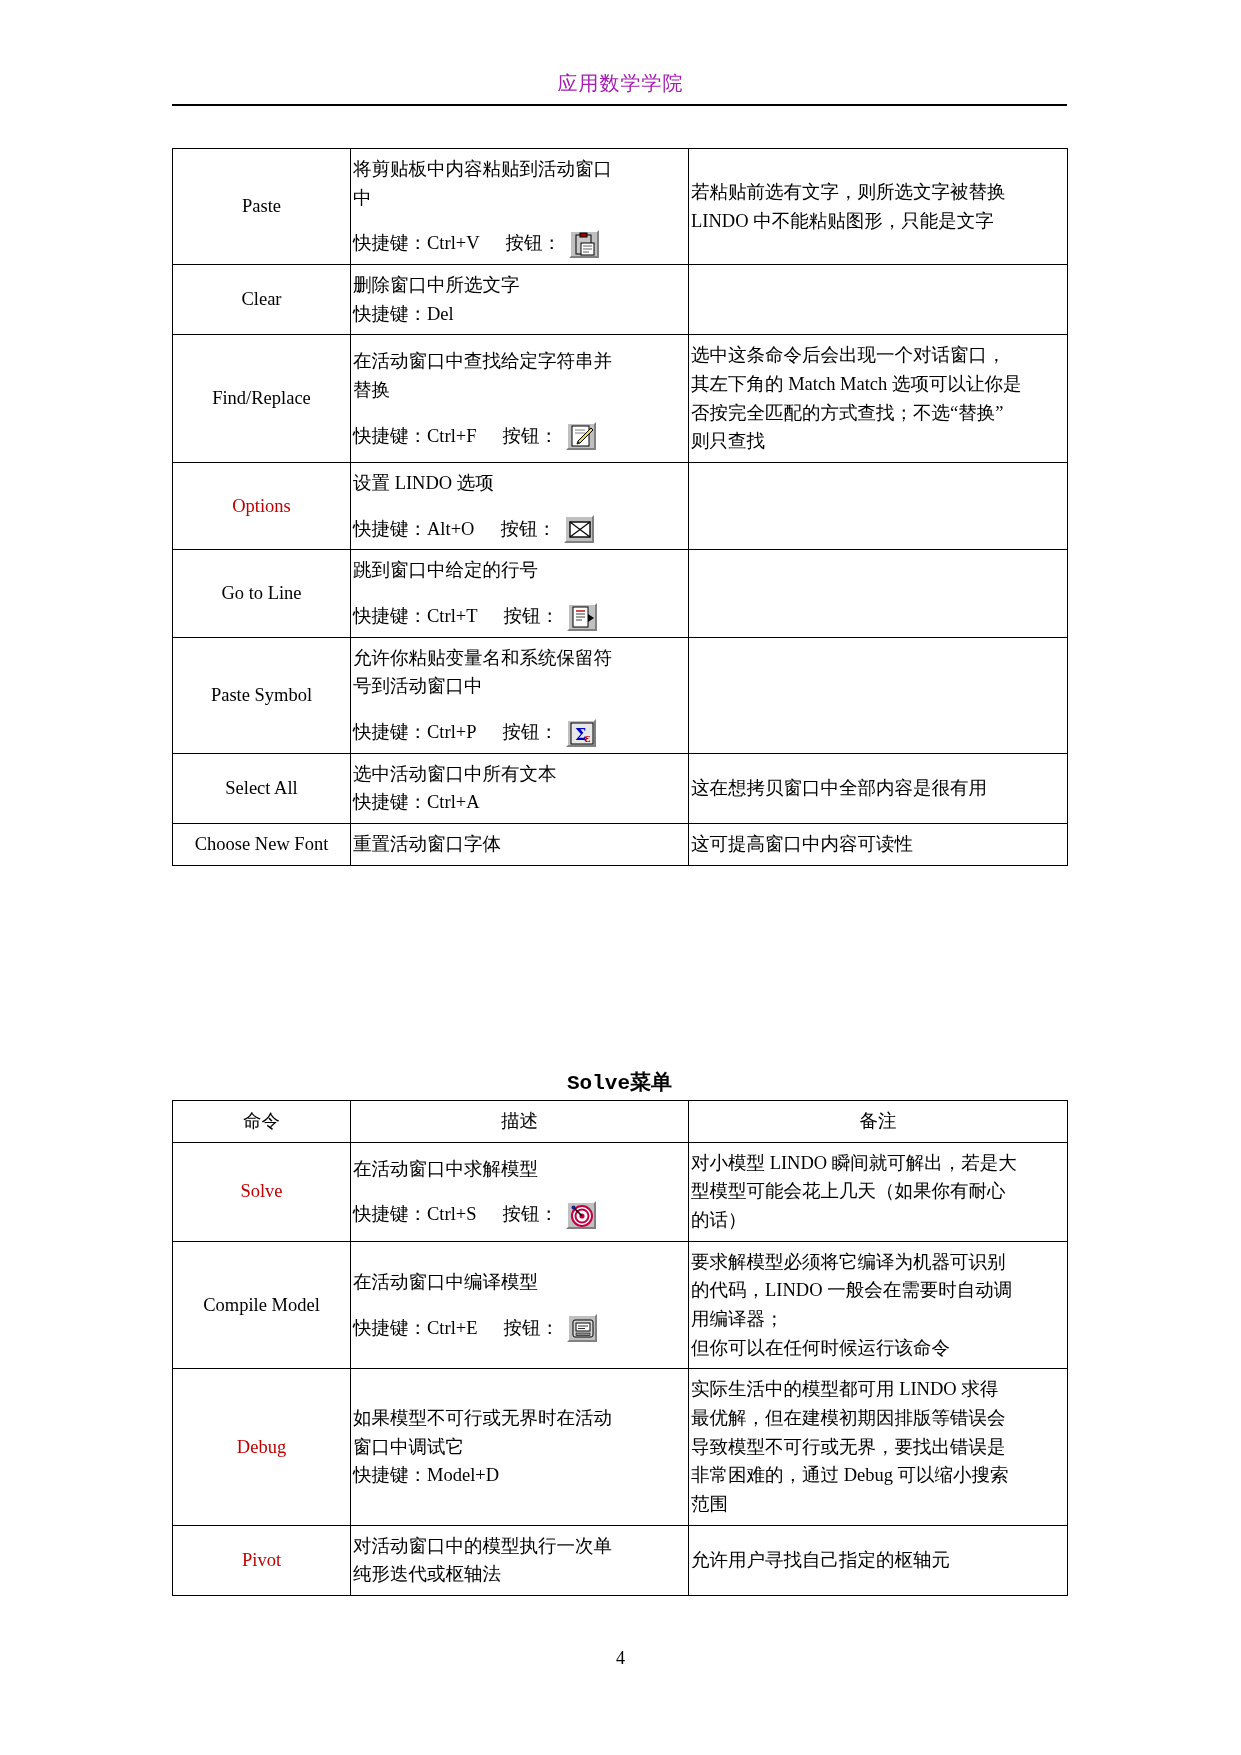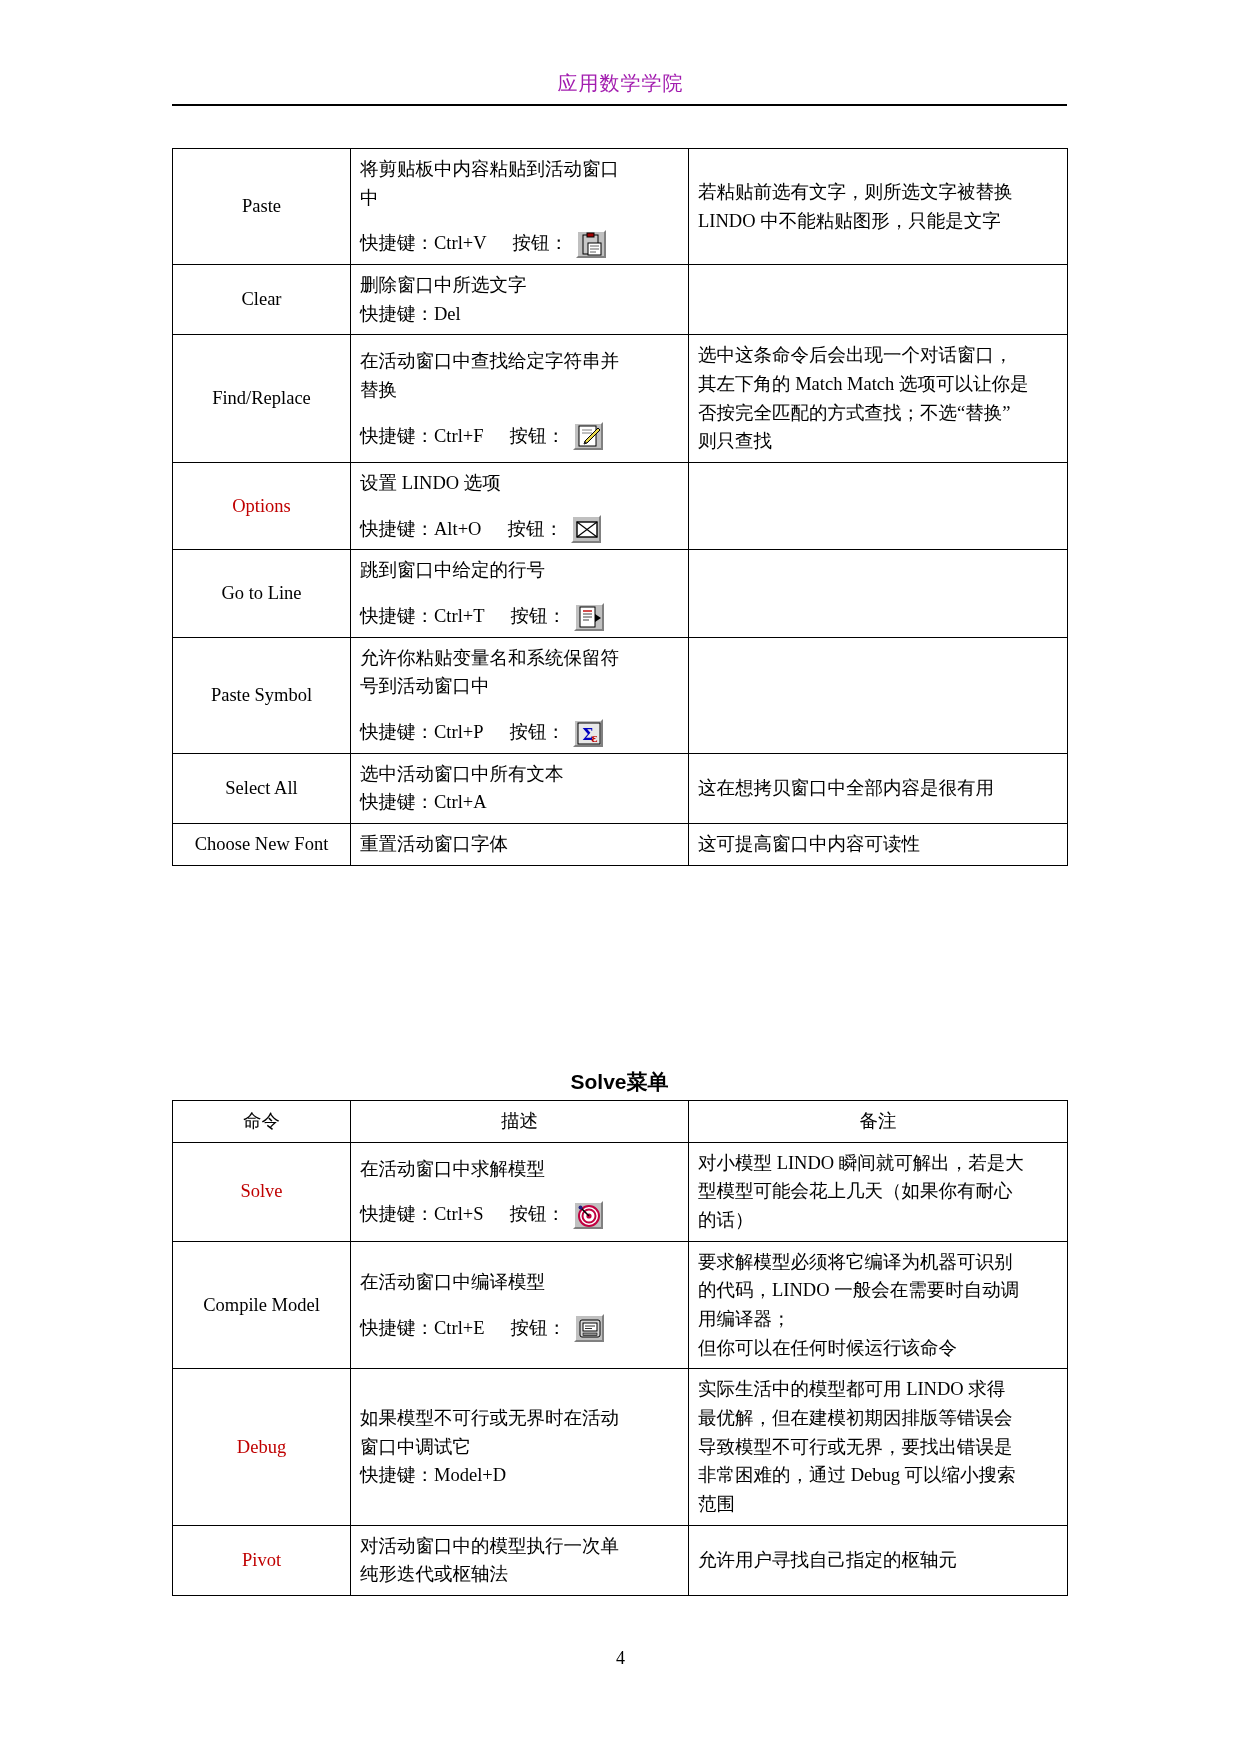--- a/index.html
+++ b/index.html
@@ -52,21 +52,21 @@
   table.doc-table {
     border-collapse: collapse;
     table-layout: fixed;
     width: 895px;
     background: #fff;
   }
   table.doc-table td,
   table.doc-table th {
     border: 1px solid #000;
     vertical-align: middle;
-    padding: 6px 9px;
+    padding: 6px 2px;
     font-size: 18.5px;
     line-height: 1.55;
     font-weight: normal;
   }
   .col-cmd  { width: 178px; }
   .col-desc { width: 338px; }
   .col-note { width: 379px; }
 
   .cmd-cell {
     text-align: center;
@@ -111,21 +111,21 @@
     position: relative;
     box-sizing: border-box;
     overflow: hidden;
     flex: 0 0 auto;
   }
   .tbicon svg { display: block; position: absolute; left: 1px; top: 0px; }
 
   
   .section-title {
     text-align: center;
-    font-family: Liberation Sans, sans-serif;
+    font-family: Liberation Mono, monospace;
     font-weight: bold;
     font-size: 21px;
     letter-spacing: 0px;
   }
 
   
   .footer {
     position: absolute;
     left: 0;
     top: 1648px;

